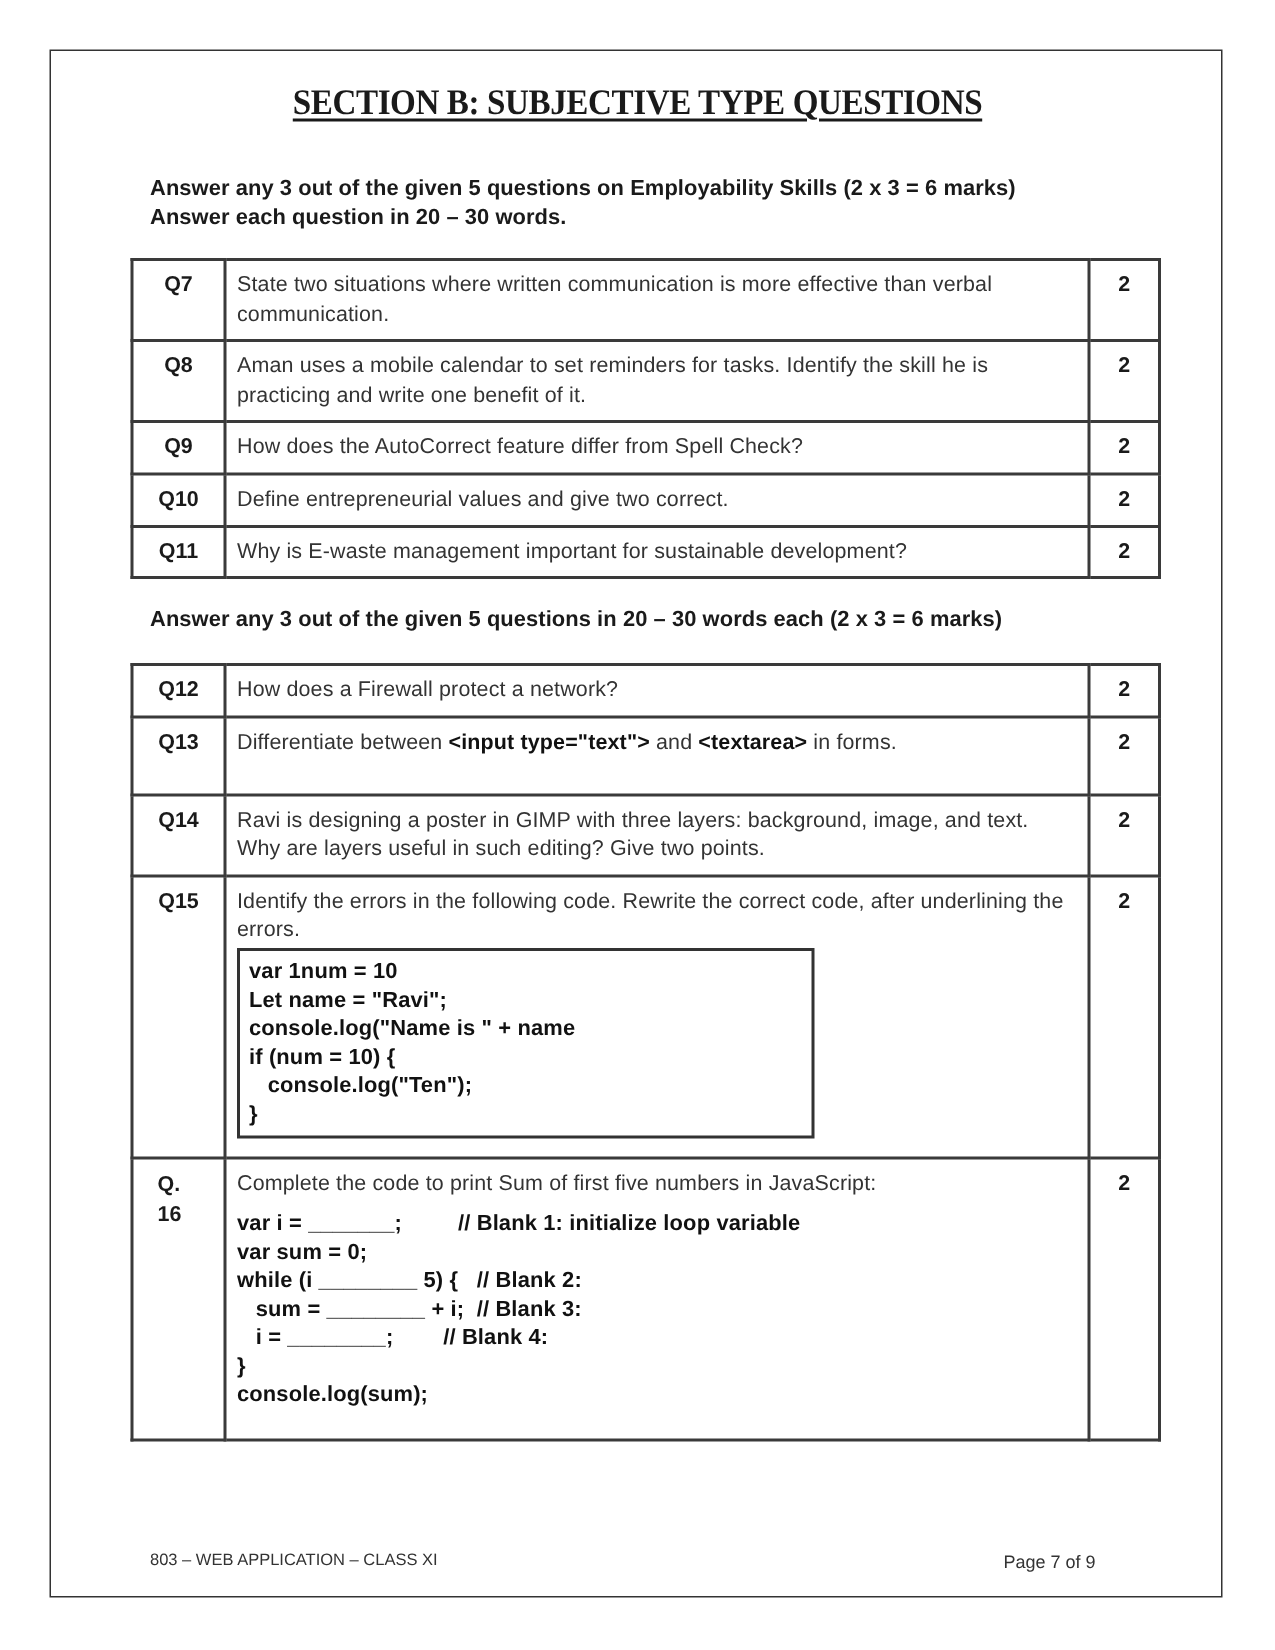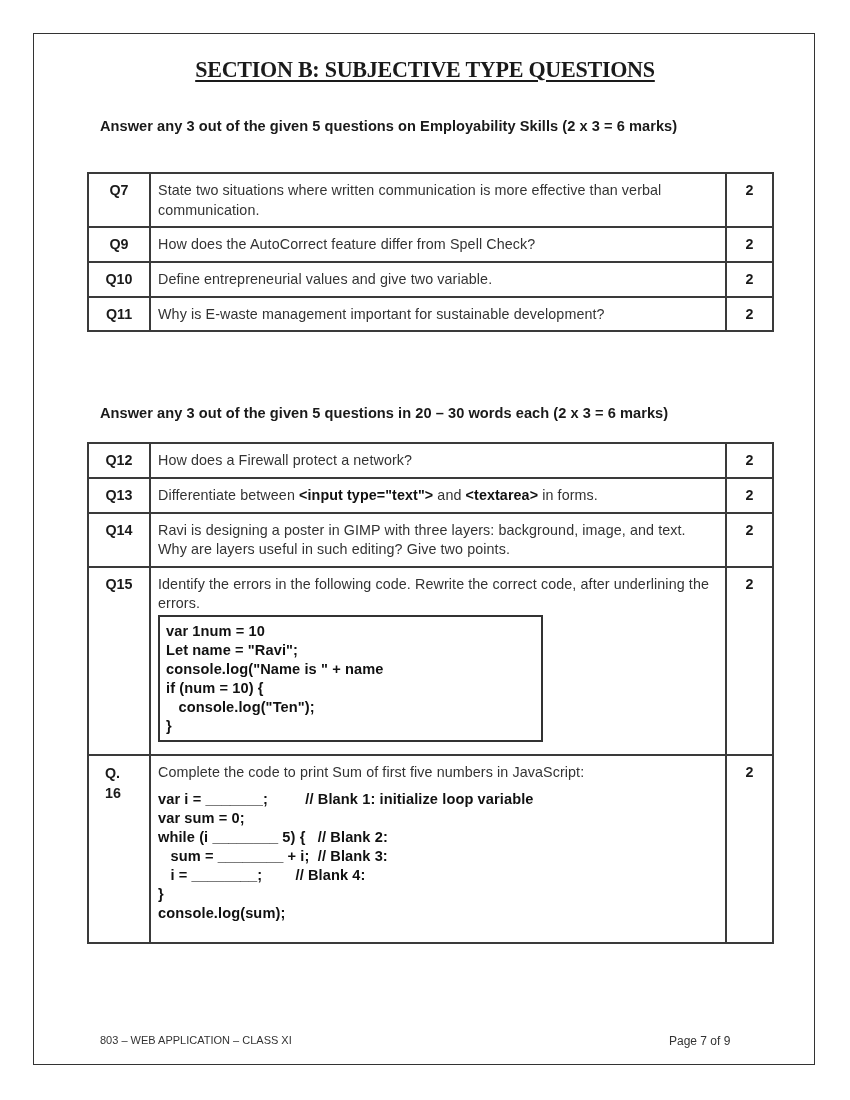--- a/index.html
+++ b/index.html
@@ -26,57 +26,63 @@
 </style>
 </head>
 <body>
 
 <div class="page-border"></div>
 
 <div class="title">SECTION B: SUBJECTIVE TYPE QUESTIONS</div>
 
 <div class="instr" style="top:117px;">
   <div>Answer any 3 out of the given 5 questions on Employability Skills (2 x 3 = 6 marks)</div>
+  <div>Answer each question in 20 – 30 words.</div>
 </div>
 
 <table class="qt" style="top:172px;">
   <tbody>
       <tr style="height:54px;">
     <td class="qno">Q7</td>
     <td class="qtext">State two situations where written communication is more effective than verbal communication.</td>
     <td class="marks">2</td>
   </tr>
+  <tr style="height:54px;">
+    <td class="qno">Q8</td>
+    <td class="qtext">Aman uses a mobile calendar to set reminders for tasks. Identify the skill he is practicing and write one benefit of it.</td>
+    <td class="marks">2</td>
+  </tr>
   <tr style="height:34px;">
     <td class="qno">Q9</td>
     <td class="qtext">How does the AutoCorrect feature differ from Spell Check?</td>
     <td class="marks">2</td>
   </tr>
   <tr style="height:35px;">
     <td class="qno">Q10</td>
-    <td class="qtext">Define entrepreneurial values and give two variable.</td>
+    <td class="qtext">Define entrepreneurial values and give two correct.</td>
     <td class="marks">2</td>
   </tr>
   <tr style="height:34px;">
     <td class="qno">Q11</td>
     <td class="qtext">Why is E-waste management important for sustainable development?</td>
     <td class="marks">2</td>
   </tr>
 </tbody>
   </table>
 
 <div class="instr" style="top:404px;">Answer any 3 out of the given 5 questions in 20 – 30 words each (2 x 3 = 6 marks)</div>
 
 <table class="qt" style="top:442px;">
   <tbody>
       <tr style="height:34px;">
     <td class="qno">Q12</td>
     <td class="qtext">How does a Firewall protect a network?</td>
     <td class="marks">2</td>
   </tr>
-  <tr style="height:35px;">
+  <tr style="height:52px;">
     <td class="qno">Q13</td>
     <td class="qtext"><span>Differentiate between </span><span class="b">&lt;input type="text"&gt;</span><span> and </span><span class="b">&lt;textarea&gt;</span><span> in forms.</span></td>
     <td class="marks">2</td>
   </tr>
   <tr style="height:54px;margin-top:45px;">
     <td class="qno">Q14</td>
     <td class="qtext">Ravi is designing a poster in GIMP with three layers: background, image, and text. Why are layers useful in such editing? Give two points.</td>
     <td class="marks">2</td>
   </tr>
   <tr style="height:185px;">

